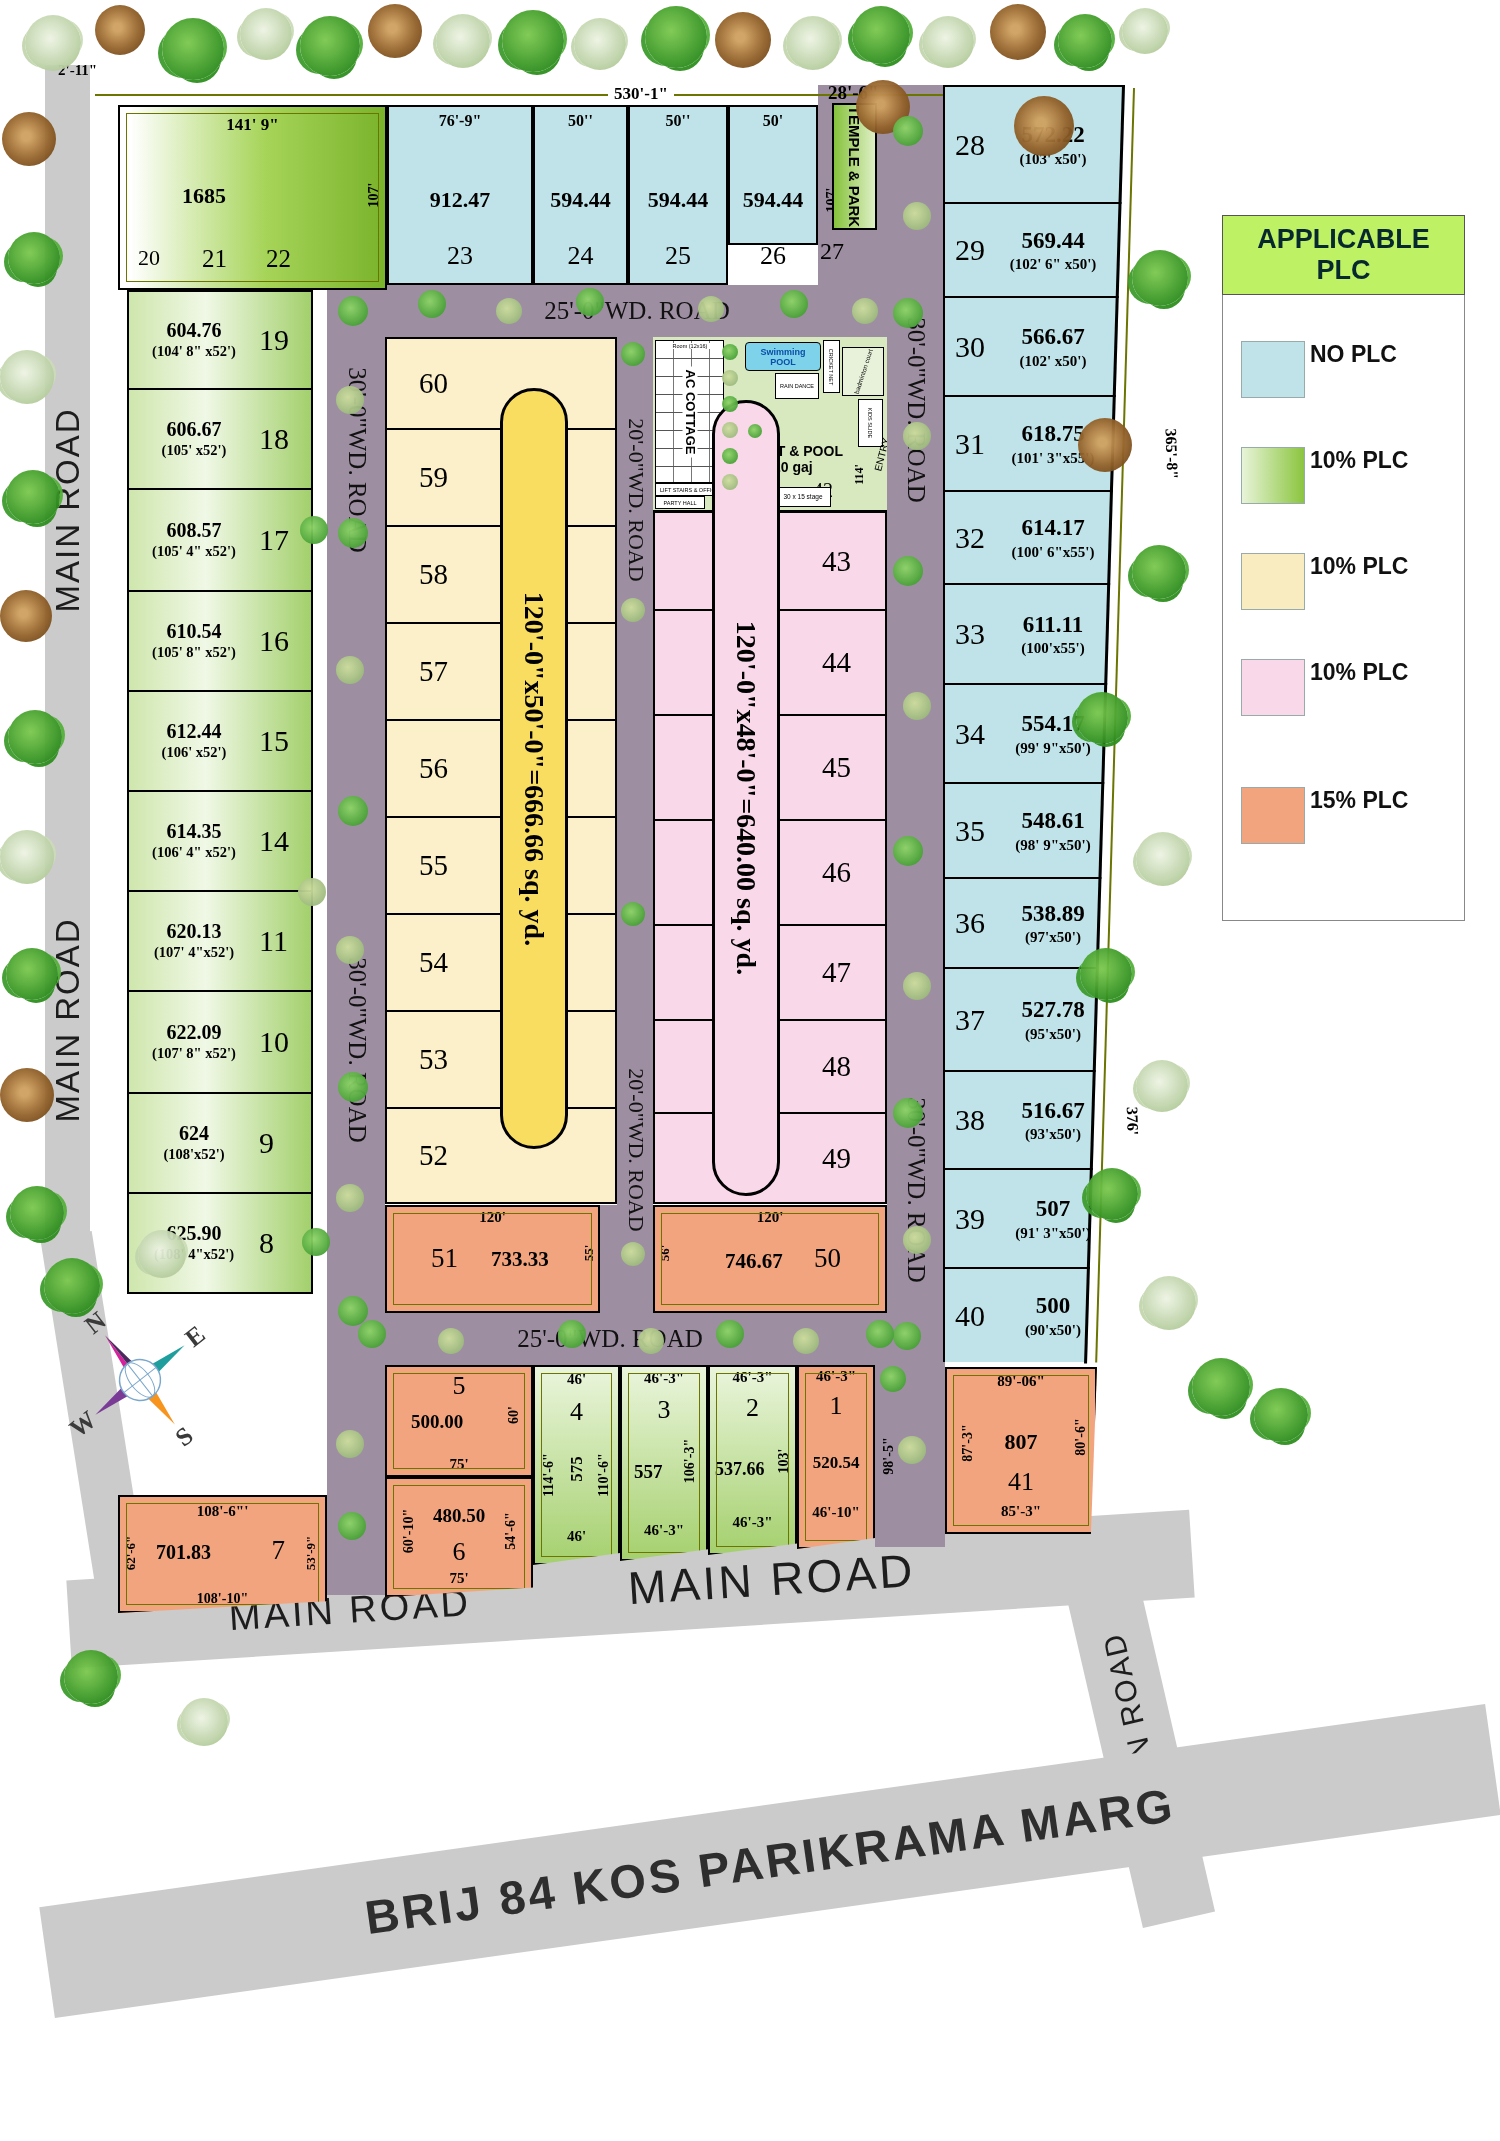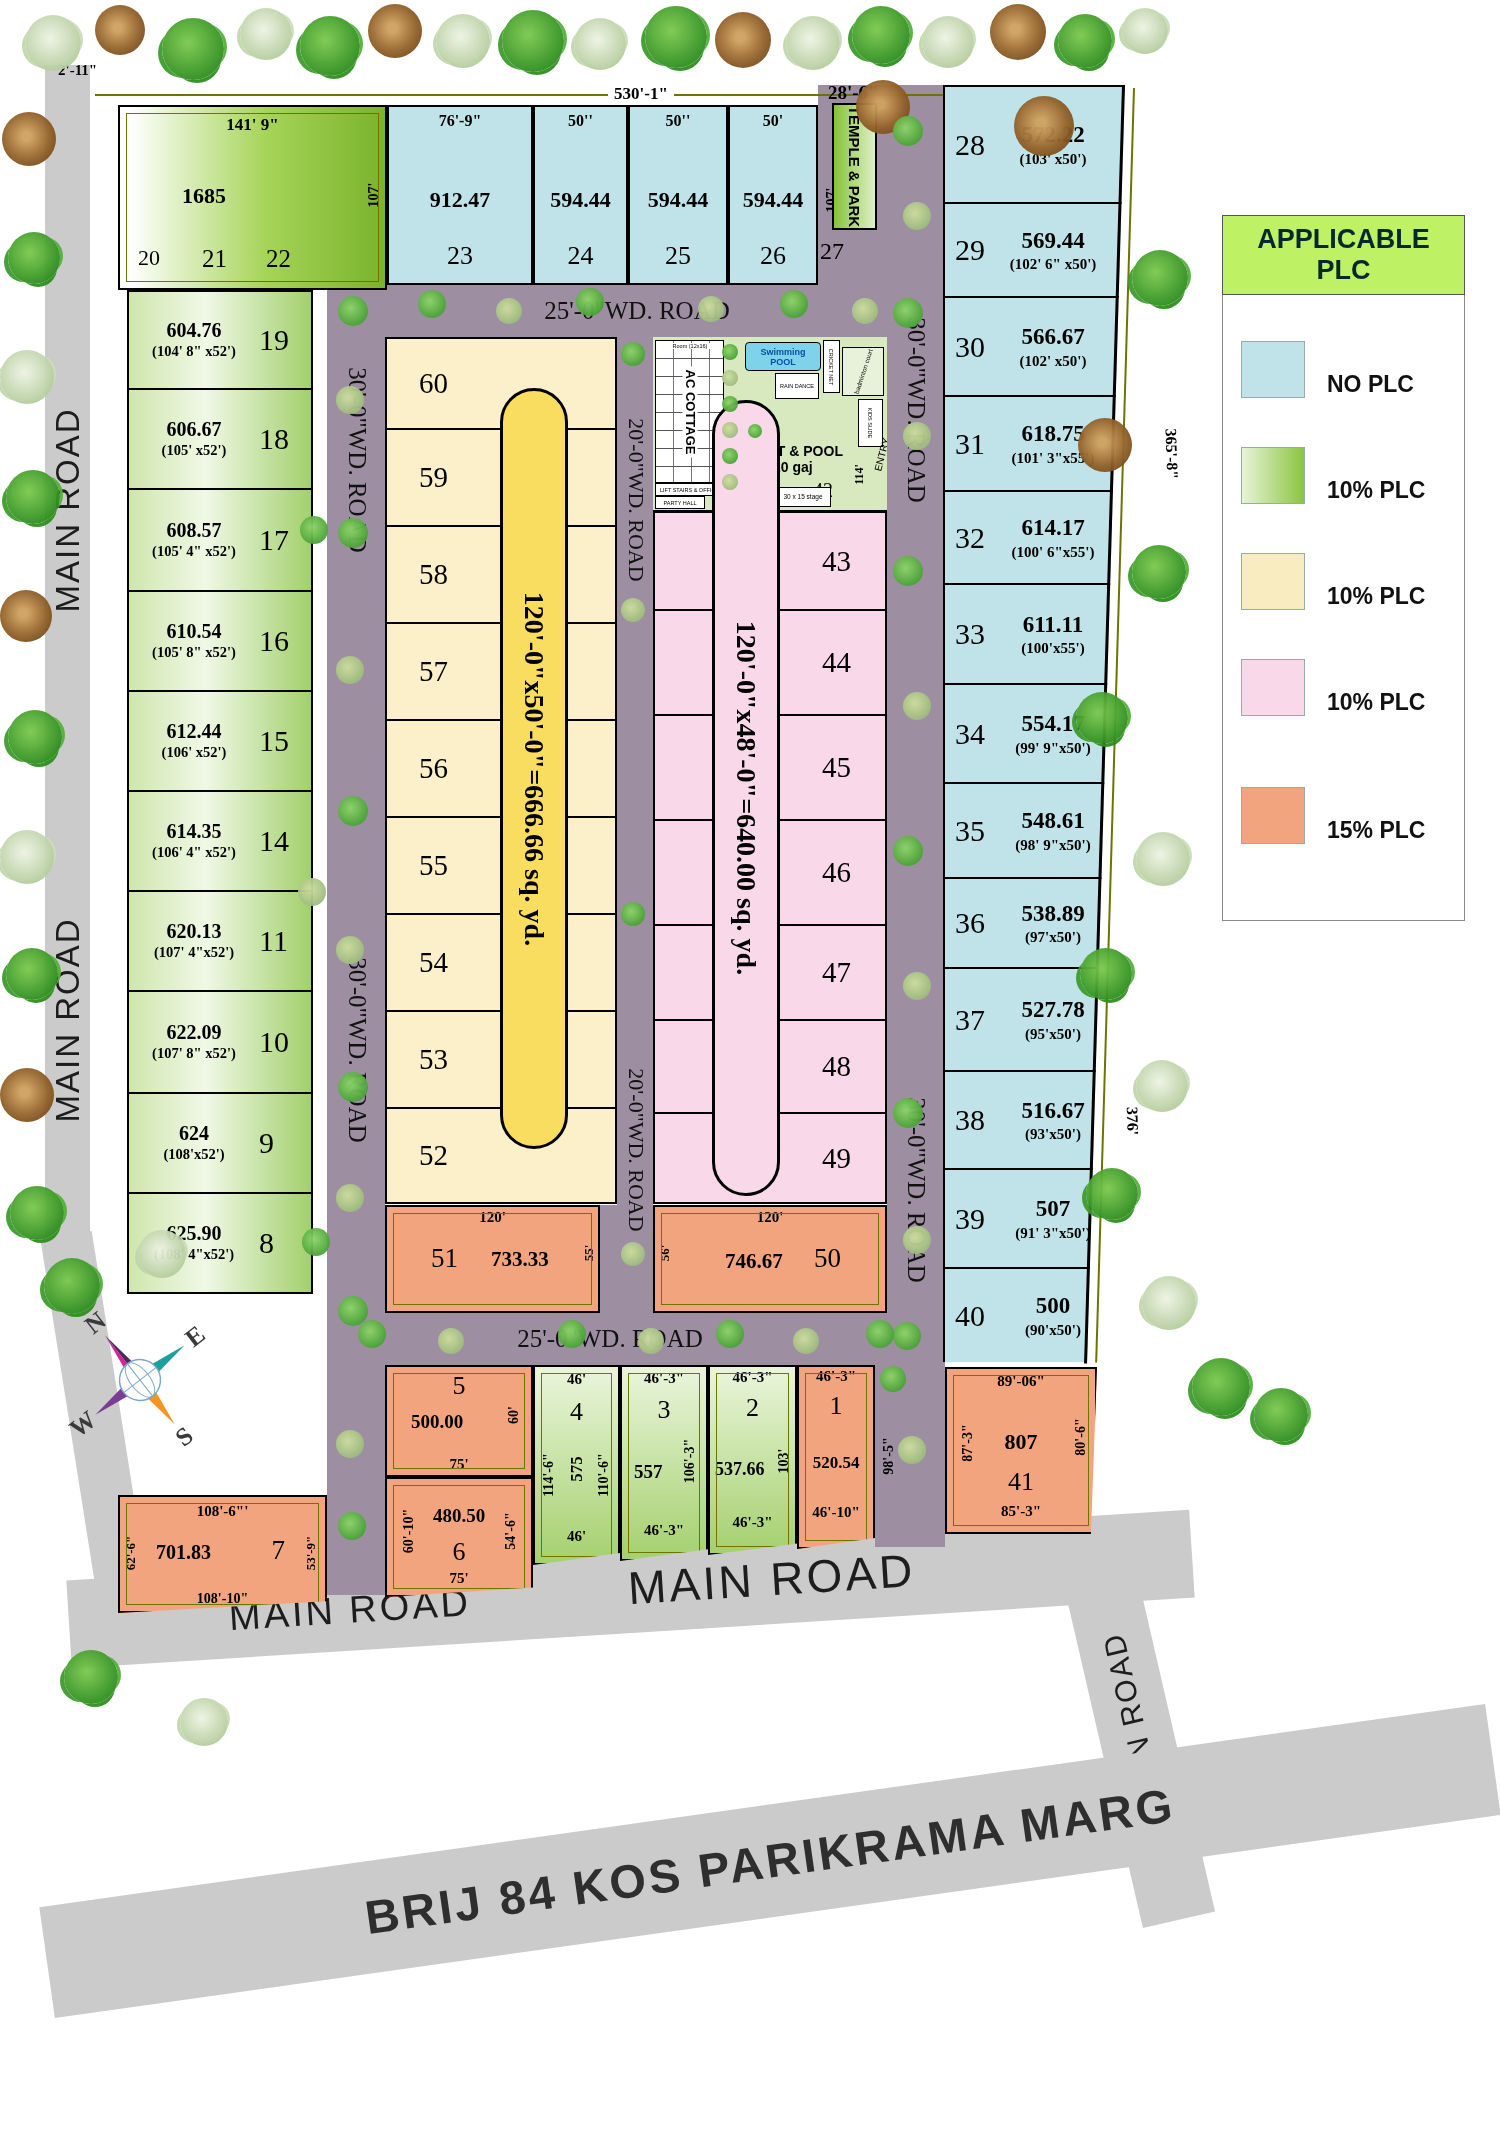--- a/index.html
+++ b/index.html
@@ -65,21 +65,21 @@
   .tplot .tv{position:absolute;top:80px;left:50%;transform:translateX(-50%);font:bold 22px var(--serif)}
   .tplot .tn{position:absolute;top:134px;left:50%;transform:translateX(-50%);font:26px var(--serif)}
   
   #resort{position:absolute;left:653px;top:337px;width:234px;height:175px;background:#d8e9c0;border-bottom:2px solid #000;box-sizing:border-box;overflow:hidden}
   .rbox{position:absolute;background:#fff;border:1px solid #000;box-sizing:border-box}
   .tiny{font:5.5px var(--sans);text-align:center;line-height:1.1}
   
   #legend{position:absolute;left:1222px;top:215px;width:243px}
   #legendHead{background:#bef264;border:1px solid #555;padding:8px 0;text-align:center;font:bold 27px var(--sans);color:#06282e;line-height:1.15}
   #legendBody{position:relative;background:#fff;border:1px solid #888;border-top:none;height:625px}
-  .lgrow{position:absolute;left:18px;display:flex;align-items:flex-end;gap:22px}
+  .lgrow{position:absolute;left:18px;display:flex;align-items:flex-start;gap:5px}
   .sw{width:62px;height:55px;border:1px solid #9aa}
   .lgrow b{font:bold 23px var(--sans);color:#111}
   .sw-cyan{background:var(--cyan)}
   .sw-green{background:linear-gradient(90deg,#e8f4d8,#8bc53f)}
   .sw-yellow{background:#f9ecc0}
   .sw-pink{background:var(--pink)}
   .sw-orange{background:var(--orange)}
   .oln{position:absolute;background:var(--olive)}
 </style>
 </head>
@@ -145,21 +145,21 @@
   <div class="tplot" style="left:533px;top:105px;width:95px;height:180px">
     <span class="td">50''</span>
     <span class="tv">594.44</span>
     <span class="tn">24</span>
   </div>
   <div class="tplot" style="left:628px;top:105px;width:100px;height:180px">
     <span class="td">50''</span>
     <span class="tv">594.44</span>
     <span class="tn">25</span>
   </div>
-  <div class="tplot" style="left:728px;top:105px;width:90px;height:180px">
+  <div class="tplot" style="left:728px;top:105px;width:90px;height:140px">
     <span class="td">50'</span>
     <span class="tv">594.44</span>
     <span class="tn">26</span>
   </div>
   <span class="vd" style="left:820px;top:192px">107'</span>
   <div class="ab" style="left:832px;top:103px;width:45px;height:127px;border:2px solid #000;background:linear-gradient(90deg,#86c23c,#dff0c6);box-sizing:border-box;display:flex;align-items:center;justify-content:center">
     <span style="transform:rotate(90deg);white-space:nowrap;font:bold 15px var(--sans)">TEMPLE &amp; PARK</span>
   </div>
   <span class="ab num" style="left:820px;top:238px;font-size:24px;z-index:5">27</span>
 

